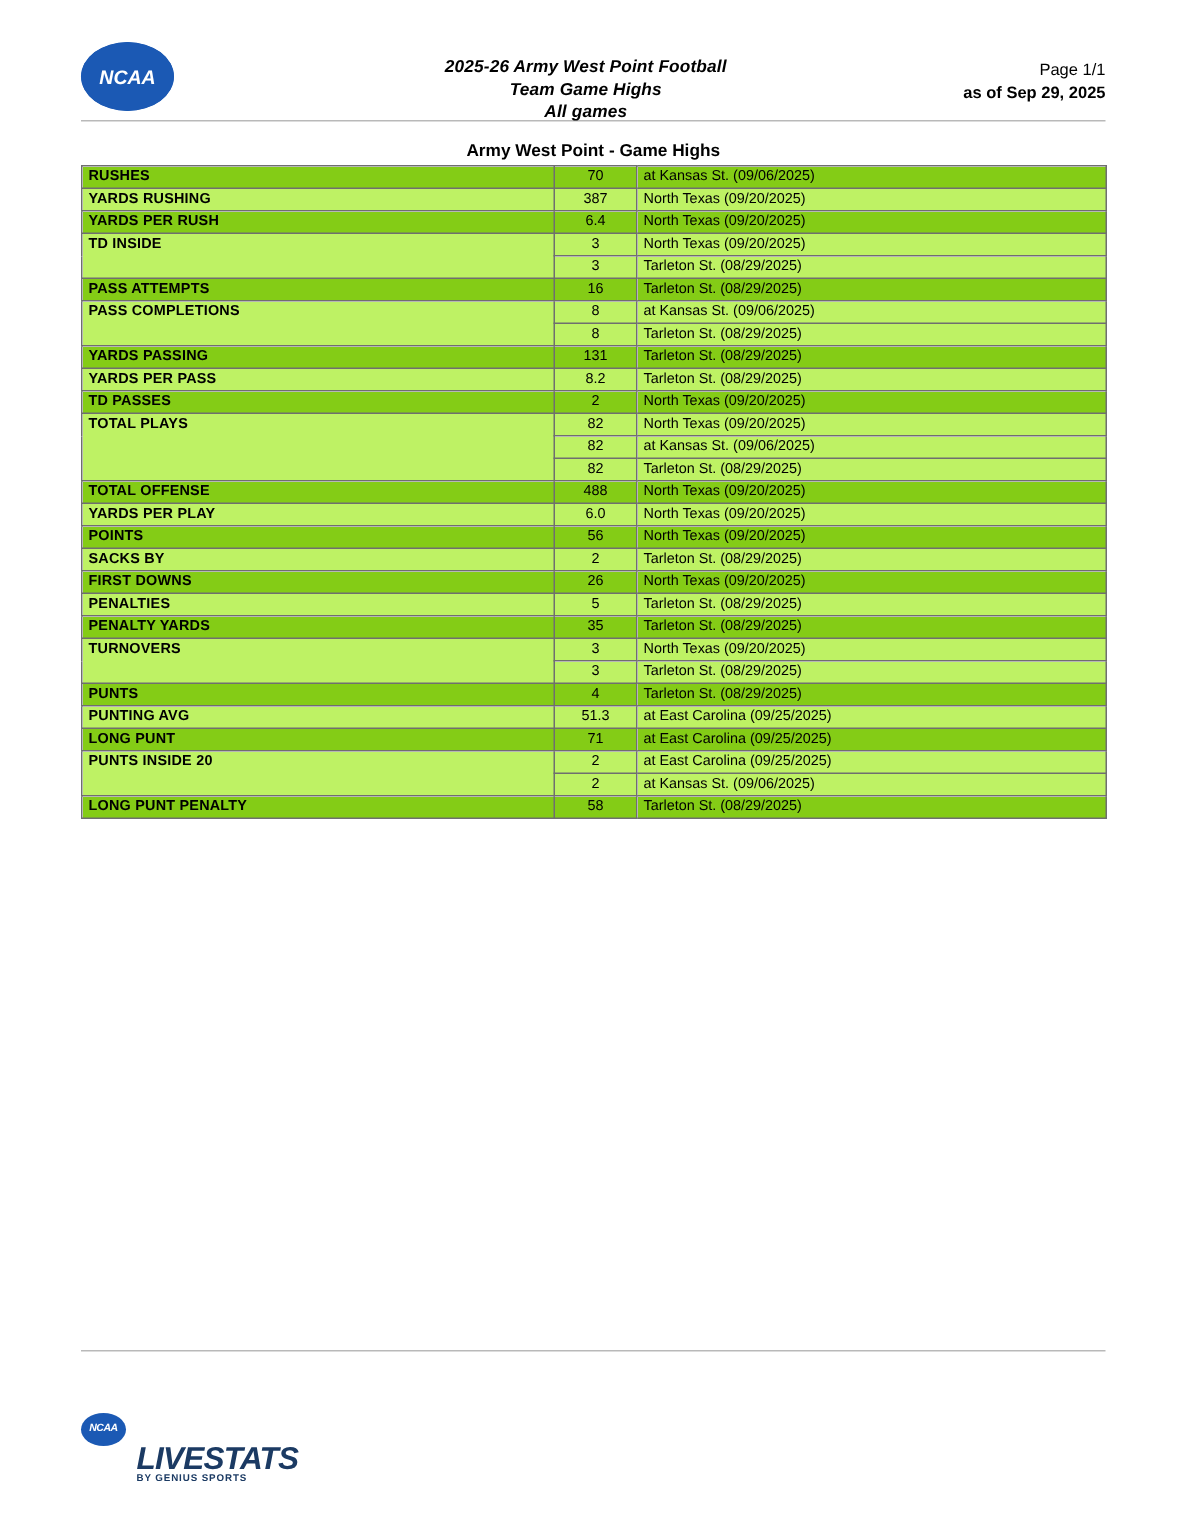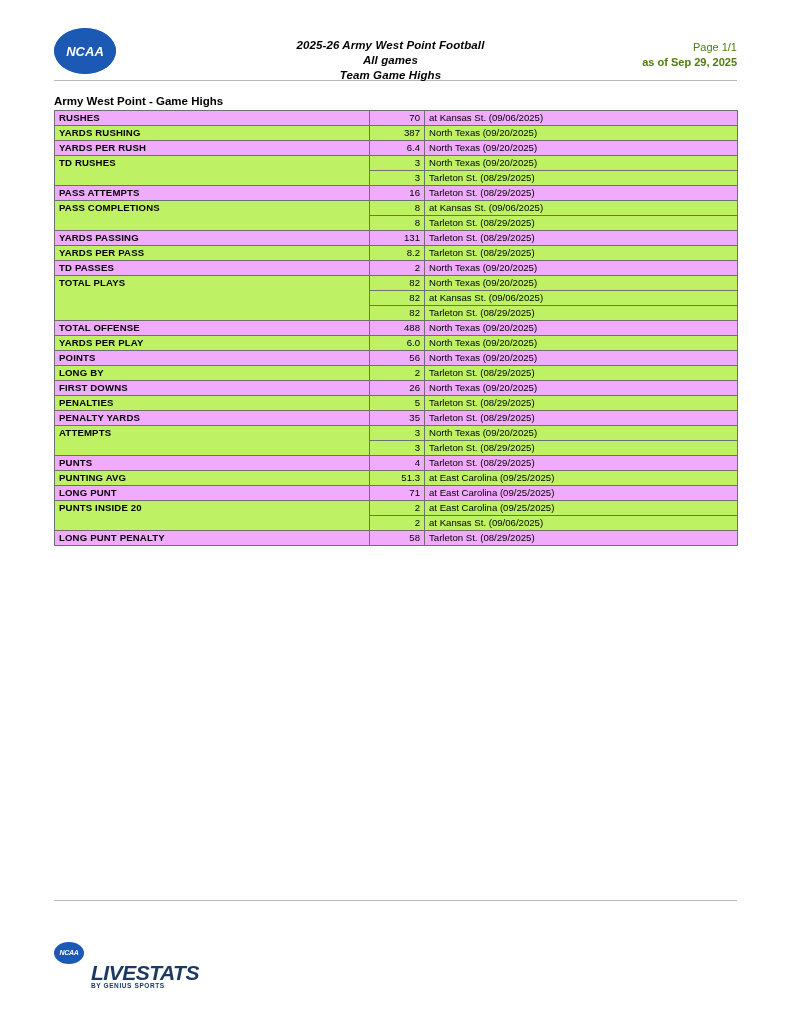--- a/index.html
+++ b/index.html
@@ -60,21 +60,21 @@
     line-height: 15px;
     letter-spacing: 0.1px;
     font-style: italic;
   }
 
   .meta-block {
     width: 150px;
     flex: 0 0 150px;
     text-align: right;
     padding-top: 14px;
-    color: #4d7c0f;
+    color: #000000;
   }
   .meta-page {
     font-size: 11px;
     line-height: 15px;
   }
   .meta-asof {
     font-size: 11px;
     font-weight: bold;
     line-height: 15px;
     white-space: nowrap;
@@ -86,20 +86,21 @@
   }
 
   
   .content {
     padding: 14px 54px 0 54px;
   }
   .section-title {
     font-size: 11.5px;
     font-weight: bold;
     margin-bottom: 3px;
+    text-align: center;
   }
 
   
   table.highs {
     border-collapse: collapse;
     width: 683px;
     table-layout: fixed;
   }
   table.highs td {
     border: 1px solid #6f6f6f;
@@ -112,29 +113,29 @@
     overflow: hidden;
   }
   td.label {
     width: 315px;
     font-weight: bold;
     font-size: 9.6px;
     letter-spacing: 0.15px;
   }
   td.value {
     width: 55px;
-    text-align: right;
+    text-align: center;
     padding-right: 5px;
   }
   td.opp {
     width: 313px;
     padding-left: 5px;
   }
   tr.shade td { background: #bef264; }
-  tr.plain td { background: #f0abfc; }
+  tr.plain td { background: #84cc16; }
 
   
   td.label.span { vertical-align: top; padding-top: 0; }
 
   
   .footer {
     position: absolute;
     left: 0;
     bottom: 0;
     width: 791px;
@@ -196,22 +197,22 @@
         <svg width="62" height="46" viewBox="0 0 62 46" aria-hidden="true">
           <ellipse cx="31" cy="23" rx="31" ry="23" fill="#1b59b4"></ellipse>
           <text x="31" y="28" text-anchor="middle" font-family="Liberation Sans, sans-serif" font-size="13" font-style="italic" font-weight="bold" fill="#ffffff">NCAA</text>
           <path d="M6 23 L56 23" stroke="#ffffff" stroke-width="0.8" opacity="0.0"></path>
         </svg>
       </div>
     </div>
 
     <div class="title-block">
       <div class="title-line">2025-26 Army West Point Football</div>
+      <div class="title-line">Team Game Highs</div>
       <div class="title-line">All games</div>
-      <div class="title-line">Team Game Highs</div>
     </div>
 
     <div class="meta-block">
       <div class="meta-page">Page 1/1</div>
       <div class="meta-asof">as of Sep 29, 2025</div>
     </div>
 
   </div>
   <div class="header-rule"></div>
 
@@ -229,21 +230,21 @@
             <td class="label" rowspan="1">YARDS RUSHING</td>
             <td class="value">387</td>
             <td class="opp">North Texas (09/20/2025)</td>
           </tr>
           <tr class="plain">
             <td class="label" rowspan="1">YARDS PER RUSH</td>
             <td class="value">6.4</td>
             <td class="opp">North Texas (09/20/2025)</td>
           </tr>
           <tr class="shade">
-            <td class="label span" rowspan="2">TD RUSHES</td>
+            <td class="label span" rowspan="2">TD INSIDE</td>
             <td class="value">3</td>
             <td class="opp">North Texas (09/20/2025)</td>
           </tr>
           <tr class="shade">
             <td class="value">3</td>
             <td class="opp">Tarleton St. (08/29/2025)</td>
           </tr>
           <tr class="plain">
             <td class="label" rowspan="1">PASS ATTEMPTS</td>
             <td class="value">16</td>
@@ -295,41 +296,41 @@
             <td class="label" rowspan="1">YARDS PER PLAY</td>
             <td class="value">6.0</td>
             <td class="opp">North Texas (09/20/2025)</td>
           </tr>
           <tr class="plain">
             <td class="label" rowspan="1">POINTS</td>
             <td class="value">56</td>
             <td class="opp">North Texas (09/20/2025)</td>
           </tr>
           <tr class="shade">
-            <td class="label" rowspan="1">LONG BY</td>
+            <td class="label" rowspan="1">SACKS BY</td>
             <td class="value">2</td>
             <td class="opp">Tarleton St. (08/29/2025)</td>
           </tr>
           <tr class="plain">
             <td class="label" rowspan="1">FIRST DOWNS</td>
             <td class="value">26</td>
             <td class="opp">North Texas (09/20/2025)</td>
           </tr>
           <tr class="shade">
             <td class="label" rowspan="1">PENALTIES</td>
             <td class="value">5</td>
             <td class="opp">Tarleton St. (08/29/2025)</td>
           </tr>
           <tr class="plain">
             <td class="label" rowspan="1">PENALTY YARDS</td>
             <td class="value">35</td>
             <td class="opp">Tarleton St. (08/29/2025)</td>
           </tr>
           <tr class="shade">
-            <td class="label span" rowspan="2">ATTEMPTS</td>
+            <td class="label span" rowspan="2">TURNOVERS</td>
             <td class="value">3</td>
             <td class="opp">North Texas (09/20/2025)</td>
           </tr>
           <tr class="shade">
             <td class="value">3</td>
             <td class="opp">Tarleton St. (08/29/2025)</td>
           </tr>
           <tr class="plain">
             <td class="label" rowspan="1">PUNTS</td>
             <td class="value">4</td>

